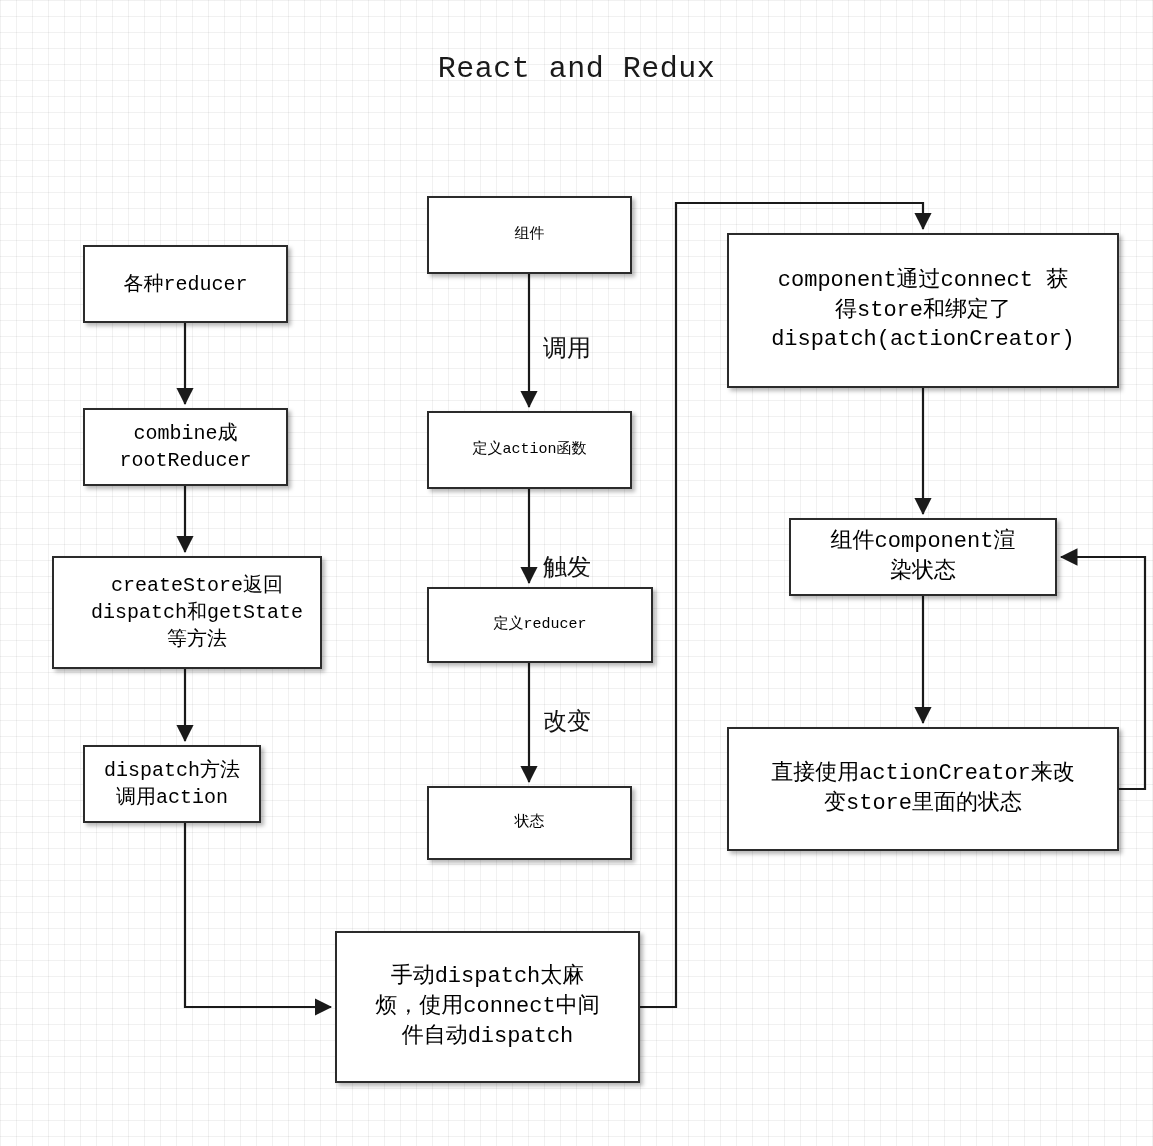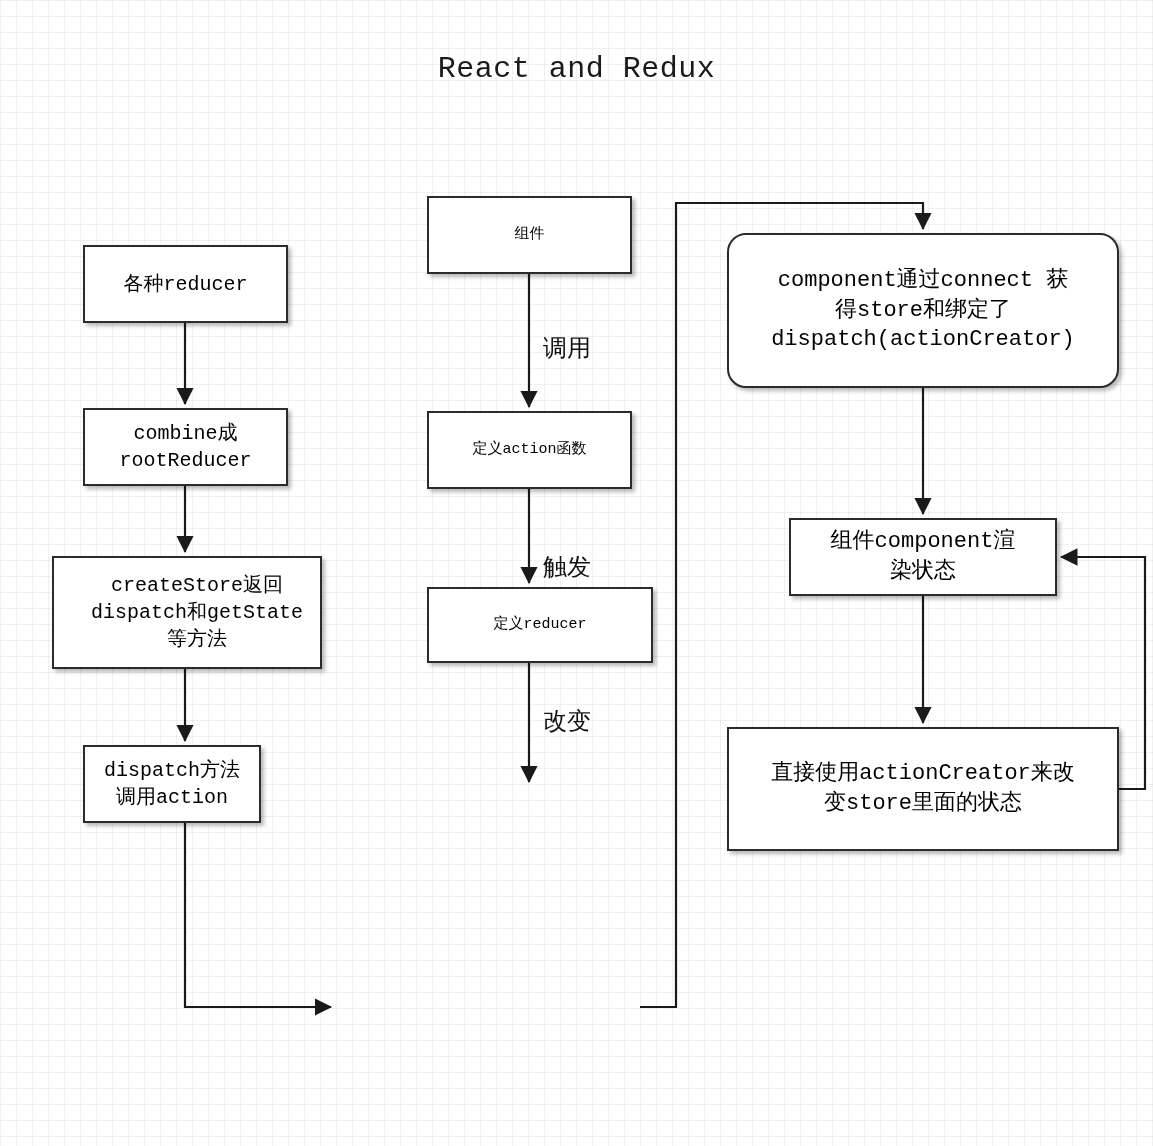--- a/index.html
+++ b/index.html
@@ -102,22 +102,26 @@
 rootReducer</div>
   <div class="node f18" style="left:52px; top:556px; width:270px; height:113px;padding-left:28px;">createStore返回
 dispatch和getState
 等方法</div>
   <div class="node f18" style="left:83px; top:745px; width:178px; height:78px;">dispatch方法
 调用action</div>
 
   <div class="node f14" style="left:427px; top:196px; width:205px; height:78px;">组件</div>
   <div class="node f14" style="left:427px; top:411px; width:205px; height:78px;">定义action函数</div>
   <div class="node f14" style="left:427px; top:587px; width:226px; height:76px;">定义reducer</div>
+  <div class="node f14" style="left:427px; top:786px; width:205px; height:74px;">状态</div>
+  <div class="node f20" style="left:335px; top:931px; width:305px; height:152px;">手动dispatch太麻
+烦，使用connect中间
+件自动dispatch</div>
 
-  <div class="node f20" style="left:727px; top:233px; width:392px; height:155px;border-radius:19px;">component通过connect 获
+  <div class="node f20" style="left:727px; top:233px; width:392px; height:155px;">component通过connect 获
 得store和绑定了
 dispatch(actionCreator)</div>
   <div class="node f20" style="left:789px; top:518px; width:268px; height:78px;">组件component渲
 染状态</div>
   <div class="node f20" style="left:727px; top:727px; width:392px; height:124px;">直接使用actionCreator来改
 变store里面的状态</div>
 
   <div class="edge-label" style="left:543px; top:332px;">调用</div>
   <div class="edge-label" style="left:543px; top:551px;">触发</div>
   <div class="edge-label" style="left:543px; top:705px;">改变</div>

